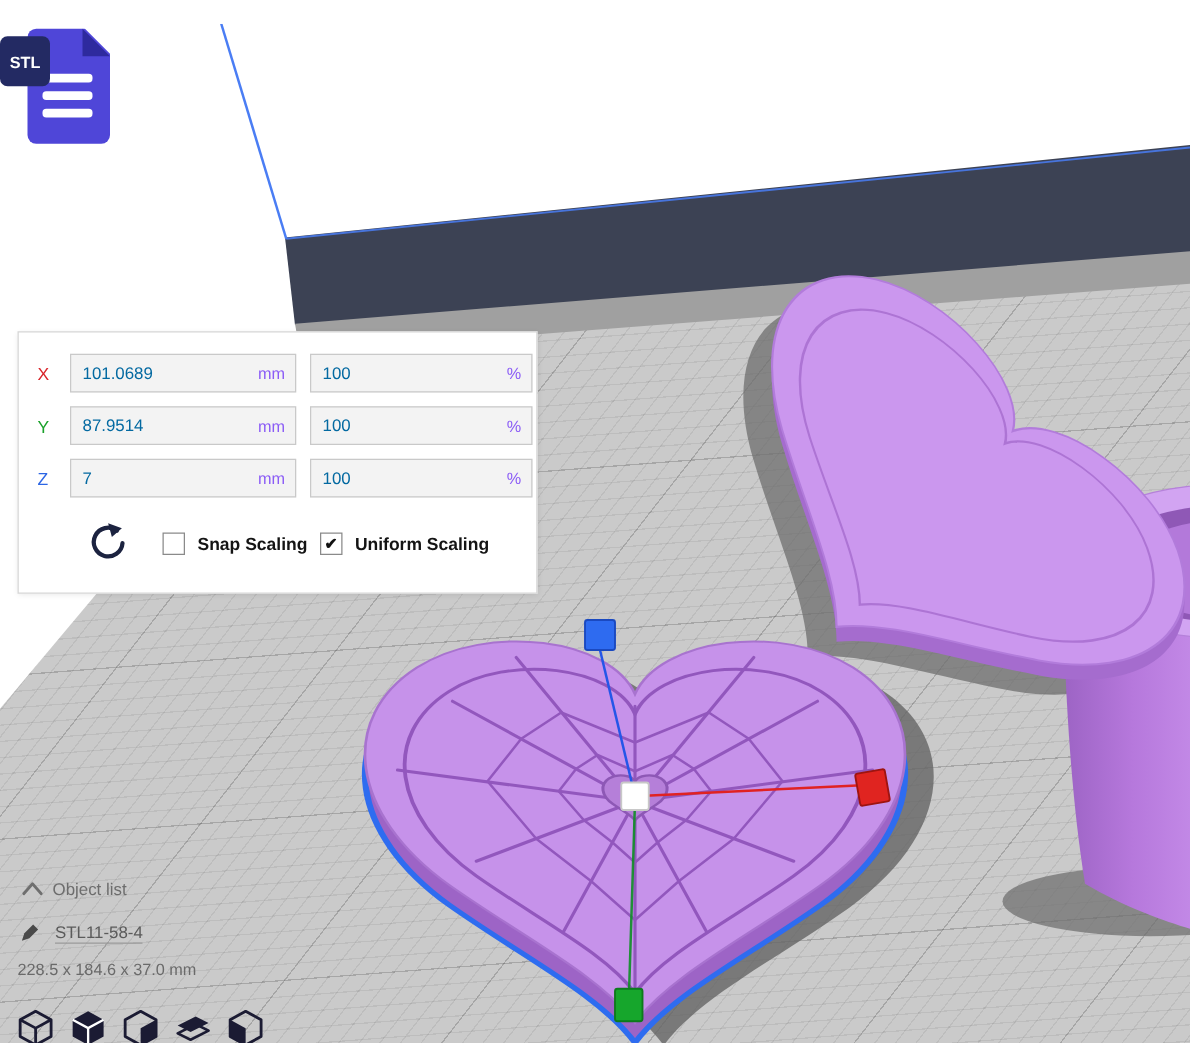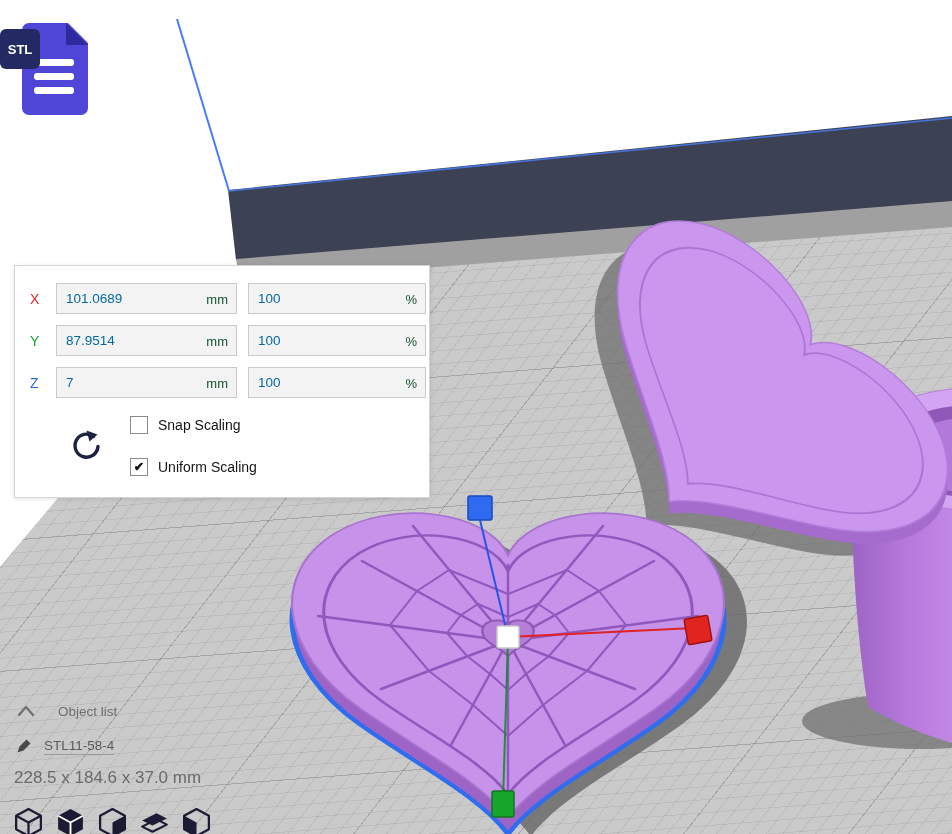--- a/index.html
+++ b/index.html
@@ -27,38 +27,38 @@
   .axis-row{display:grid;grid-template-columns:15px 181px 178px;gap:11px;
     align-items:center;margin-bottom:11px;}
   .axis-row:last-of-type{margin-bottom:0;}
   .axis-letter{font-size:14px;}
   .axis-x{color:#d9262c;} .axis-y{color:#1ba12b;} .axis-z{color:#2d66e4;}
   .fieldwrap{position:relative;}
   .fieldwrap input{width:100%;height:31px;border:1px solid #c9c9c9;background:#f3f3f3;
     padding:0 34px 0 9px;font:13.5px "Liberation Sans",sans-serif;color:#0369a1;
     box-sizing:border-box;border-radius:0;outline:none;}
   .unit{position:absolute;right:9px;top:50%;transform:translateY(-50%);
-    color:#14532d;font-size:13px;pointer-events:none;}
+    color:#8b5cf6;font-size:13px;pointer-events:none;}
   .controls-row{display:flex;align-items:center;margin-top:18px;}
   .reset-btn{background:none;border:none;padding:0;margin:0 28px 0 38px;cursor:pointer;}
-  .checks{display:flex;flex-direction:column;gap:24px;}
+  .checks{display:flex;flex-direction:row;gap:10px;font-weight:bold;}
   .check-row{display:flex;align-items:center;gap:10px;cursor:pointer;}
   .cbox{width:16px;height:16px;border:1.5px solid #8a8a8a;background:#fff;
     display:inline-flex;align-items:center;justify-content:center;
     font-size:12.5px;color:#111;box-sizing:content-box;}
   .cbox.checked::after{content:"\2714";font-weight:bold;margin-top:-1px;}
   .cbox-label{font-size:14px;color:#141414;}
 
   
   .objectlist{position:absolute;left:14px;top:680px;z-index:10;color:#666;}
-  .ol-row{display:flex;align-items:center;gap:20px;height:24px;cursor:pointer;}
+  .ol-row{display:flex;align-items:center;gap:4px;height:24px;cursor:pointer;}
   .ol-label{font-size:13.5px;color:#6d6d6d;}
   .ol-item{display:flex;align-items:center;gap:10px;height:26px;margin-top:10px;}
   .ol-name{font-size:13.5px;color:#5b5b5b;border-bottom:1px solid #9a9a9a;padding-bottom:1px;cursor:text;}
-  .ol-dims{font-size:17px;color:#6a6a6a;margin-top:9px;}
+  .ol-dims{font-size:13px;color:#6a6a6a;margin-top:9px;}
   .view-toolbar{position:absolute;left:13px;top:787px;display:flex;gap:11px;z-index:10;}
   .tool-btn{width:31px;height:33px;background:none;border:none;padding:0;cursor:pointer;}
 </style>
 </head>
 <body>
 
 <div id="app">
 
   <div id="grid-layer"></div>
 

